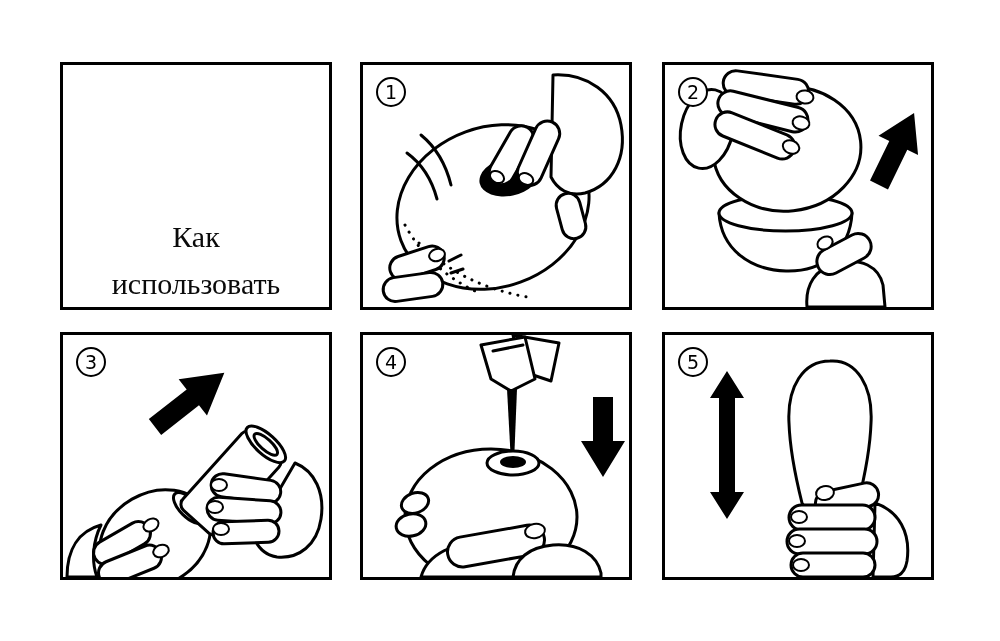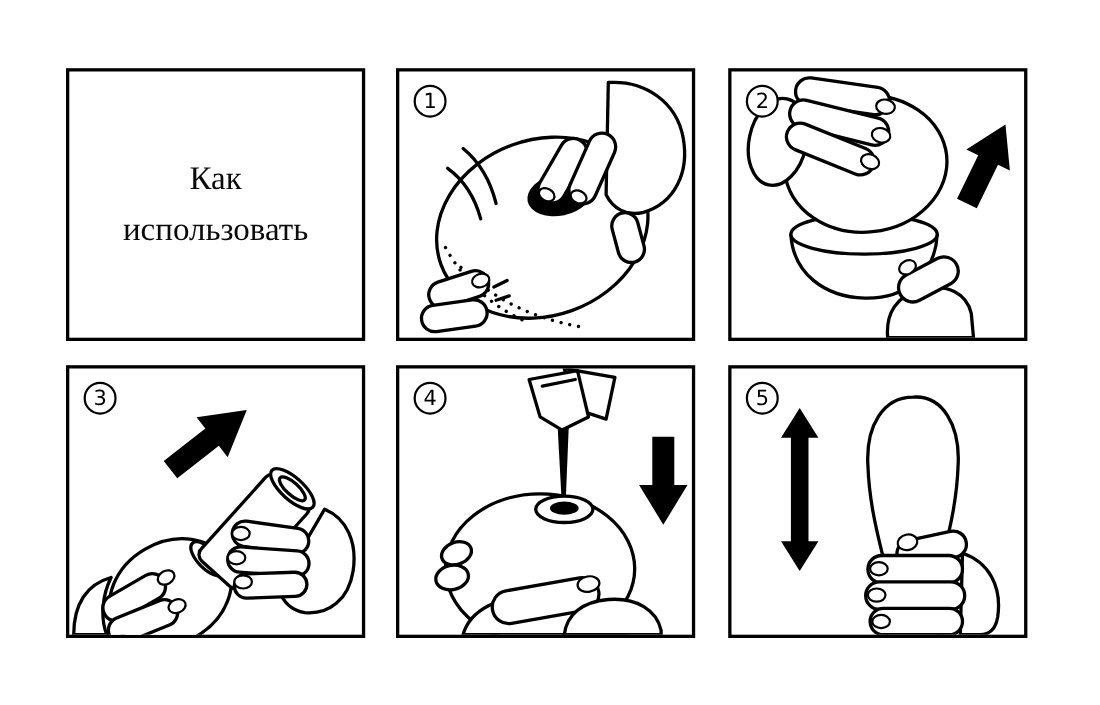--- a/index.html
+++ b/index.html
@@ -12,21 +12,21 @@
     background:#fff;box-sizing:border-box;
   }
   .art{position:absolute;left:0;top:0;width:100%;height:100%;}
   .badge{
     position:absolute;left:13px;top:12px;width:30px;height:30px;
     border:2.5px solid #000;border-radius:50%;
     display:flex;align-items:center;justify-content:center;
     font-size:19px;font-family:"DejaVu Sans",sans-serif;color:#000;
     background:#fff;z-index:2;box-sizing:border-box;
   }
-  .title-panel{display:flex;align-items:center;justify-content:center;}
+  .title-panel{display:flex;align-items:flex-end;justify-content:center;}
   .title-text{
     font-family:"Liberation Serif",serif;font-size:30px;line-height:1.55;
     text-align:center;max-width:205px;color:#0a0a0a;
   }
   svg .ln{fill:none;stroke:#000;stroke-width:3;stroke-linecap:round;stroke-linejoin:round;}
   svg .wh{fill:#fff;stroke:#000;stroke-width:3;stroke-linecap:round;stroke-linejoin:round;}
   svg .bk{fill:#000;stroke:none;}
   svg .nail{fill:#fff;stroke:#000;stroke-width:2;}
   svg .dot{fill:none;stroke:#000;stroke-width:3;stroke-linecap:round;stroke-dasharray:0.1 8;}
 </style>

